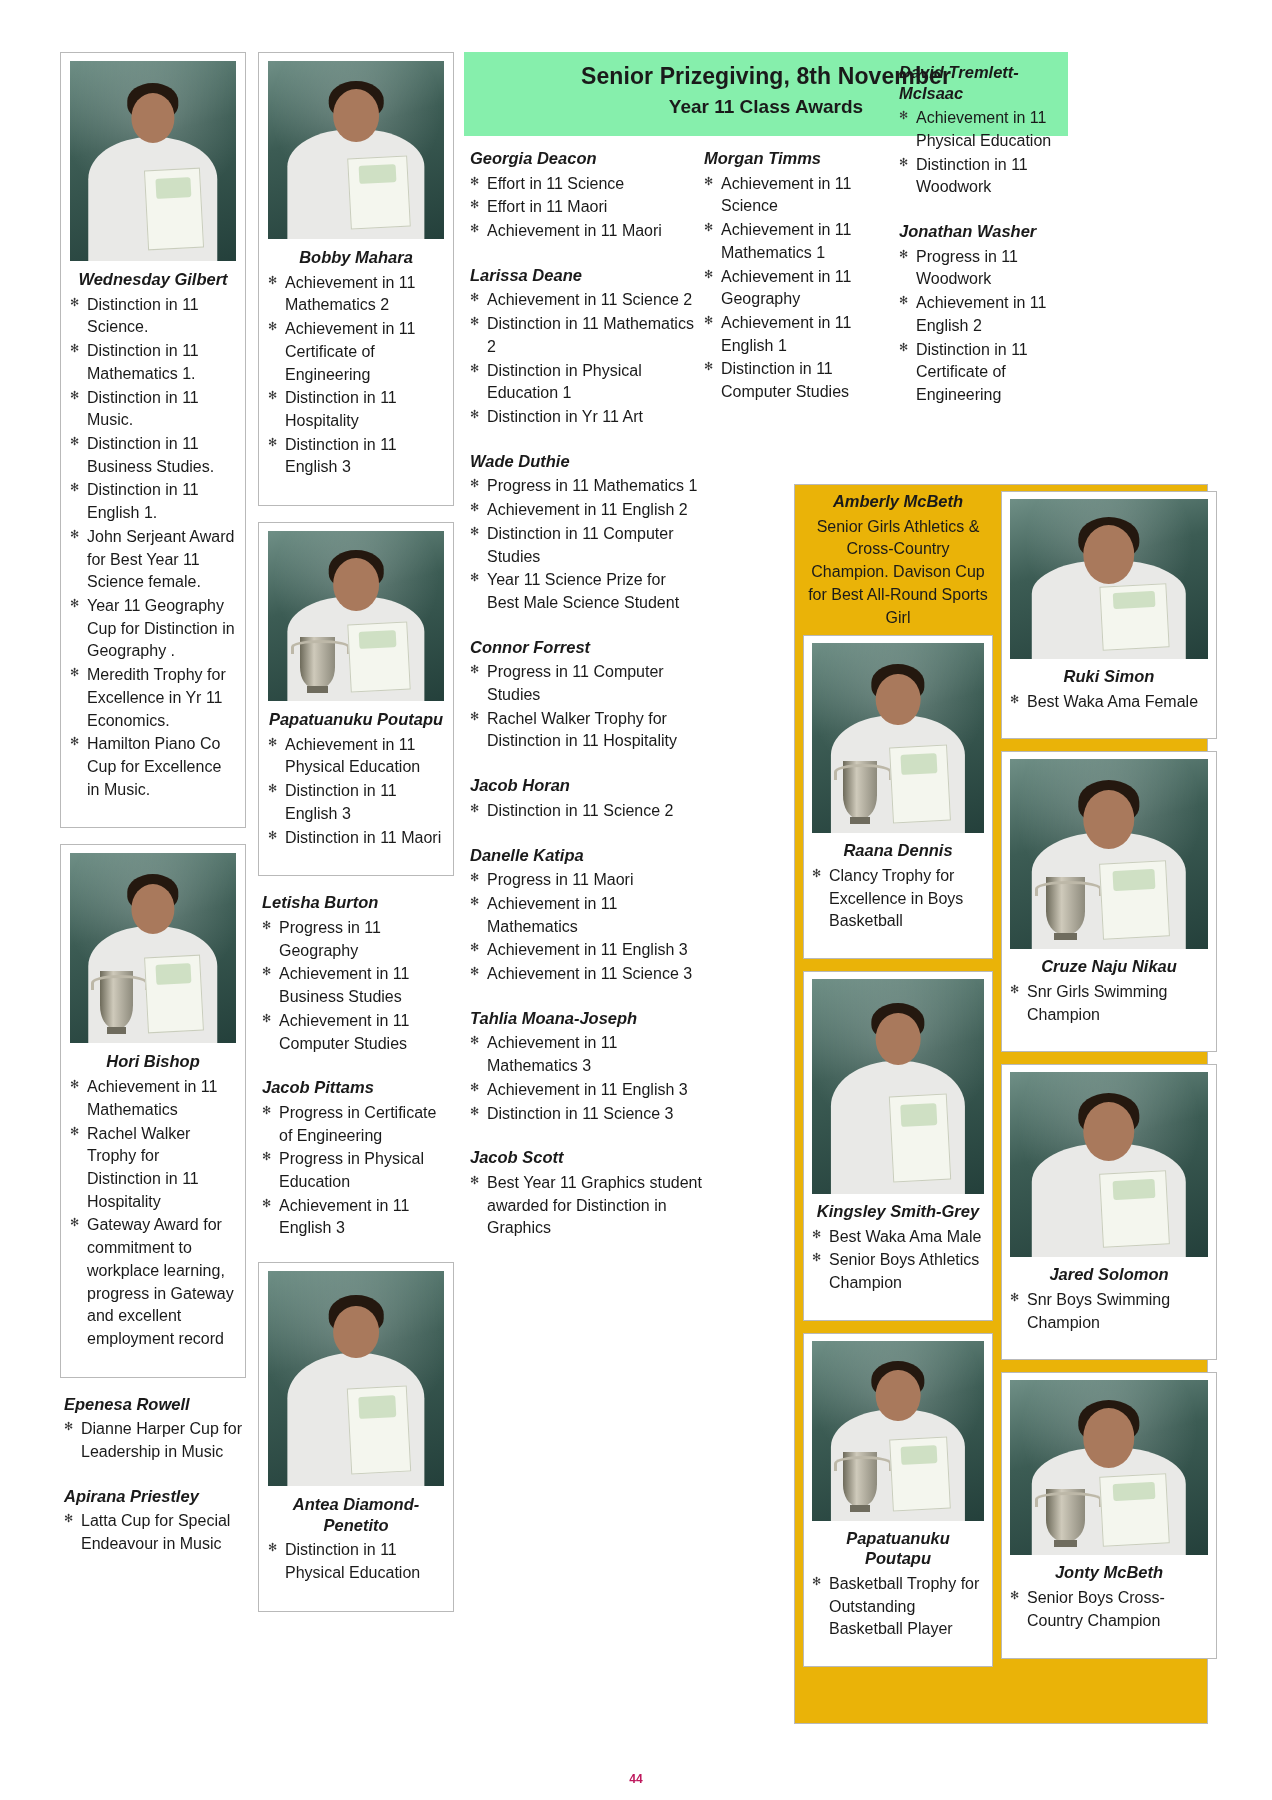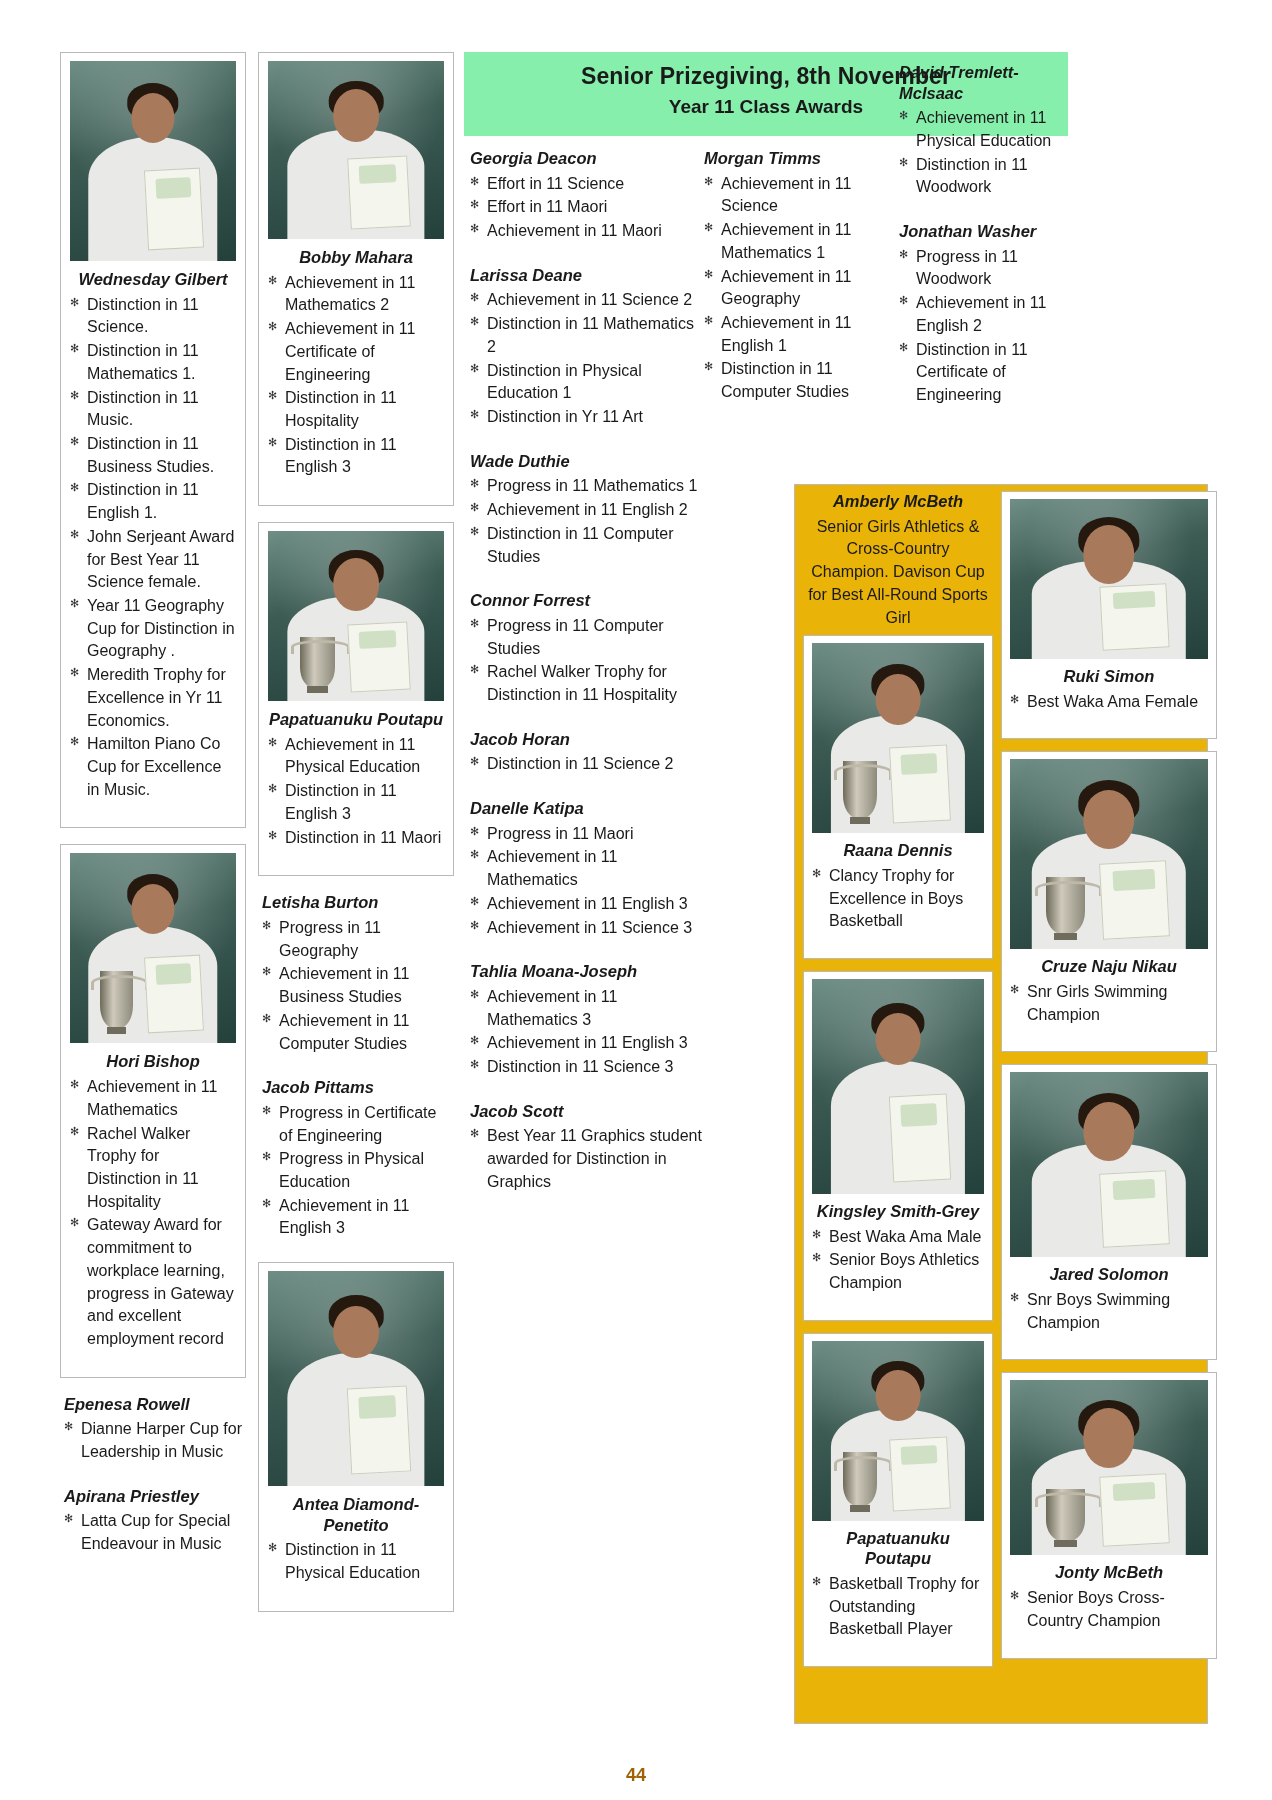--- a/index.html
+++ b/index.html
@@ -115,21 +115,21 @@
   .sp-col-l { position:absolute; left:8px; top:6px; width:190px; }
   .sp-col-r { position:absolute; left:206px; top:6px; width:216px; }
 
   .sbox { border:1px solid #b9b9b9; background:#fff; padding:7px 8px 9px 8px; margin-bottom:12px; }
   .sbox .photo { width:100%; }
   .sbox .cap { margin-top:7px; }
   .plain { padding:0 4px 6px 4px; }
 
   .pageno {
     position:absolute; left:0; right:0; bottom:14px; text-align:center;
-    font-size:18px; font-weight:bold; color:#a16207;
+    font-size:12px; font-weight:bold; color:#be185d;
   }
   .small-note { font-size:16px; }
 </style>
 </head>
 <body>
 
 <div class="page">
 
   <div class="banner">
     <div class="t1">Senior Prizegiving, 8th November</div>
@@ -277,20 +277,21 @@
           <li>Distinction in Physical Education 1</li>
           <li>Distinction in Yr 11 Art</li>
         </ul>
       </div>
       <div class="plain">
         <div class="name">Wade Duthie</div>
         <ul class="awards">
           <li>Progress in 11 Mathematics 1</li>
           <li>Achievement in 11 English 2</li>
           <li>Distinction in 11 Computer Studies</li>
+          <li>Year 11 Science Prize for Best Male Science Student</li>
         </ul>
       </div>
       <div class="plain">
         <div class="name">Connor Forrest</div>
         <ul class="awards">
           <li>Progress in 11 Computer Studies</li>
           <li>Rachel Walker Trophy for Distinction in 11 Hospitality</li>
         </ul>
       </div>
       <div class="plain">

